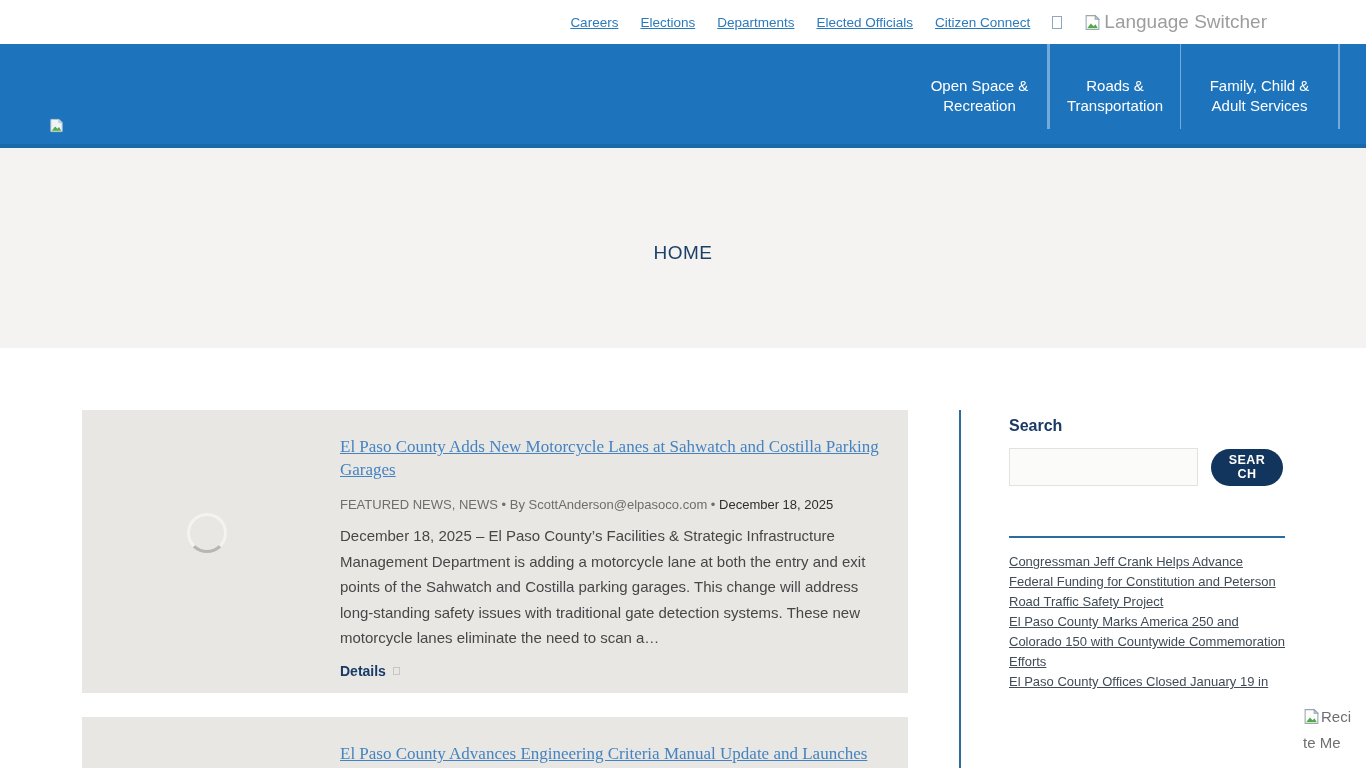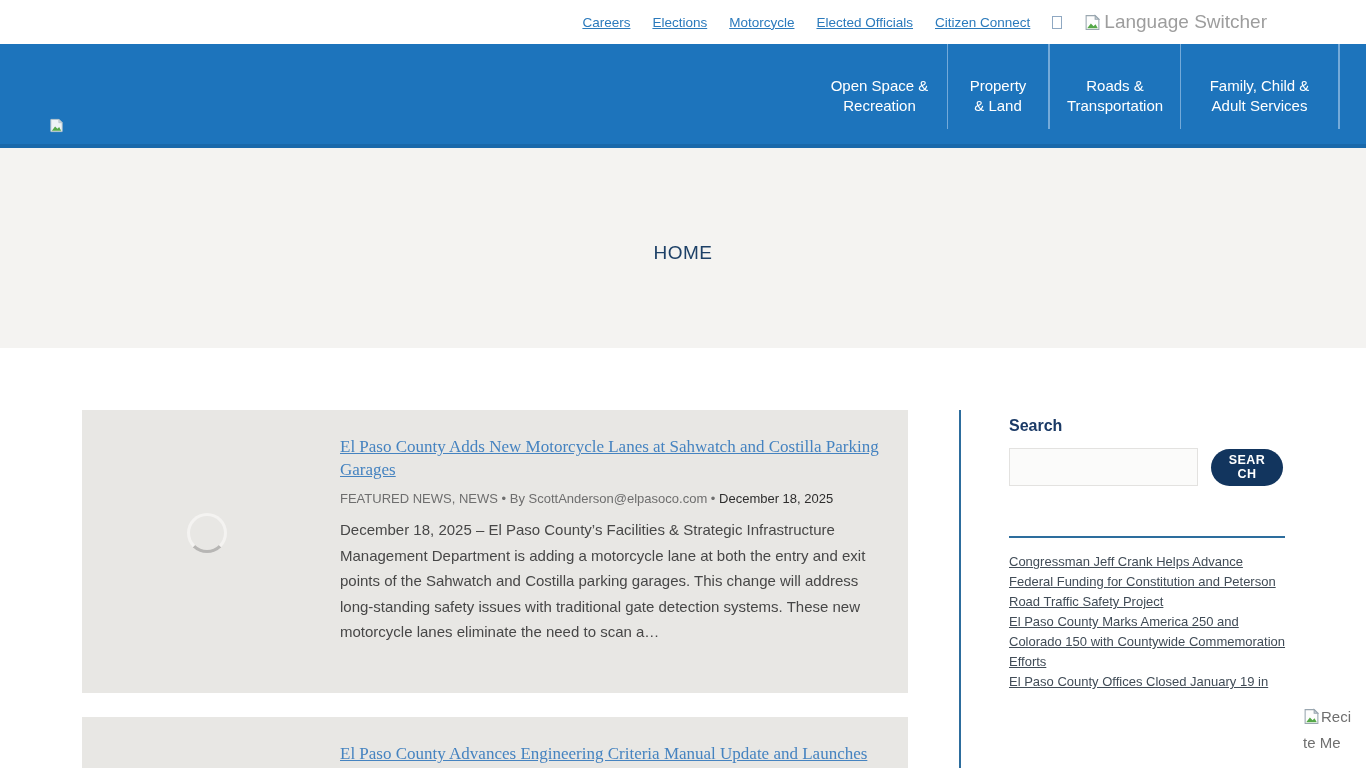--- a/index.html
+++ b/index.html
@@ -34,21 +34,21 @@
 
   
   .card { position:absolute; left:82px; width:826px; background:#e8e7e4; }
   .card.one { top:410px; height:283px; }
   .card.two { top:717px; height:300px; }
   .spinner { position:absolute; left:105px; top:103px; width:40px; height:40px;
     border-radius:50%; border:3px solid #f4f3f1; border-bottom-color:#b7b6b4; }
   .card-content { position:absolute; left:258px; top:26px; width:552px; }
   .article-title { display:inline; font-family:"Liberation Serif", serif; font-weight:normal;
     font-size:17px; line-height:22.5px; color:#4583c0; text-decoration:underline; }
-  .meta { margin-top:10px; font-size:13px; color:#6e6e6e; }
+  .meta { margin-top:16px; font-size:13px; color:#6e6e6e; }
   .meta .date { color:#2e2e2e; }
   .excerpt { margin-top:11px; width:545px; font-size:15px; line-height:25.5px; color:#474747; }
   .details-row { margin-top:12px; display:flex; align-items:center; gap:7px; }
   .details-row a { font-weight:bold; font-size:14px; color:#173a66; text-decoration:none; }
   .tofu-sm { display:inline-block; width:7px; height:8px; border:1px solid #c6c6c6; }
 
   
   .sidebar { position:absolute; left:959px; top:410px; width:330px; height:358px;
     border-left:2px solid #2d6d9d; padding:7px 0 0 48px; }
   .search-label { font-size:16px; font-weight:bold; color:#1b3a66; }
@@ -69,21 +69,21 @@
   .recite { position:absolute; left:1303px; top:704px; width:50px; font-size:15px;
     line-height:26px; color:#6f6f6f; word-break:break-all; cursor:pointer; }
   .recite svg { vertical-align:-3px; margin-right:1px; }
 </style>
 </head>
 <body>
 
 <div class="topbar">
   <a>Careers</a>
   <a>Elections</a>
-  <a>Motorcycle</a>
+  <a>Departments</a>
   <a>Elected Officials</a>
   <a>Citizen Connect</a>
   <span class="tofu"></span>
   <span class="lang">
     <svg width="17" height="17" viewBox="0 0 16 16">
         <path d="M2 1.5h8.5L14 5v9.5H2z" fill="#fdfdfd" stroke="#9aa7b0"></path>
         <path d="M10.5 1.5L14 5h-3.5z" fill="#cfd8dd" stroke="#9aa7b0"></path>
         <path d="M3 13.5l3.5-4.5 2.5 2.5 1.8-1.8 2.2 3.8z" fill="#55a848"></path>
       </svg>
     <span>Language Switcher</span>
@@ -96,23 +96,20 @@
         <path d="M2 1.5h8.5L14 5v9.5H2z" fill="#eef3f6" stroke="#b9c6cd"></path>
         <path d="M10.5 1.5L14 5h-3.5z" fill="#cfd8dd" stroke="#b9c6cd"></path>
         <path d="M3 13.5l3.5-4.5 2.5 2.5 1.8-1.8 2.2 3.8z" fill="#55a848"></path>
       </svg>
   </span>
   <div class="nav-menu">
     <div class="nav-item ni1">
         <span>Open Space &amp; Recreation</span>
       </div>
     <div class="nav-sep"></div>
-    <div class="nav-item ni2">
-        <span>Property &amp; Land</span>
-      </div>
     <div class="nav-sep"></div>
     <div class="nav-sep"></div>
     <div class="nav-item ni4">
         <span>Roads &amp; Transportation</span>
       </div>
     <div class="nav-sep"></div>
     <div class="nav-item ni5">
         <span>Family, Child &amp; Adult Services</span>
       </div>
     <div class="nav-sep"></div>
@@ -129,20 +126,24 @@
   <div class="card-content">
     <a class="article-title">El Paso County Adds New Motorcycle Lanes at Sahwatch and Costilla Parking Garages</a>
     <div class="meta">
       <span>FEATURED NEWS, NEWS</span>
       <span>•</span>
       <span>By ScottAnderson@elpasoco.com</span>
       <span>•</span>
       <span class="date">December 18, 2025</span>
     </div>
     <div class="excerpt">December 18, 2025 – El Paso County’s Facilities &amp; Strategic Infrastructure Management Department is adding a motorcycle lane at both the entry and exit points of the Sahwatch and Costilla parking garages. This change will address long-standing safety issues with traditional gate detection systems. These new motorcycle lanes eliminate the need to scan a…</div>
+    <div class="details-row">
+      <a>Details</a>
+      <span class="tofu-sm"></span>
+    </div>
   </div>
 </div>
 
 <div class="card two">
   <div class="card-content">
     <a class="article-title">El Paso County Advances Engineering Criteria Manual Update and Launches Public Engagement Website</a>
   </div>
 </div>
 
 <div class="sidebar">

